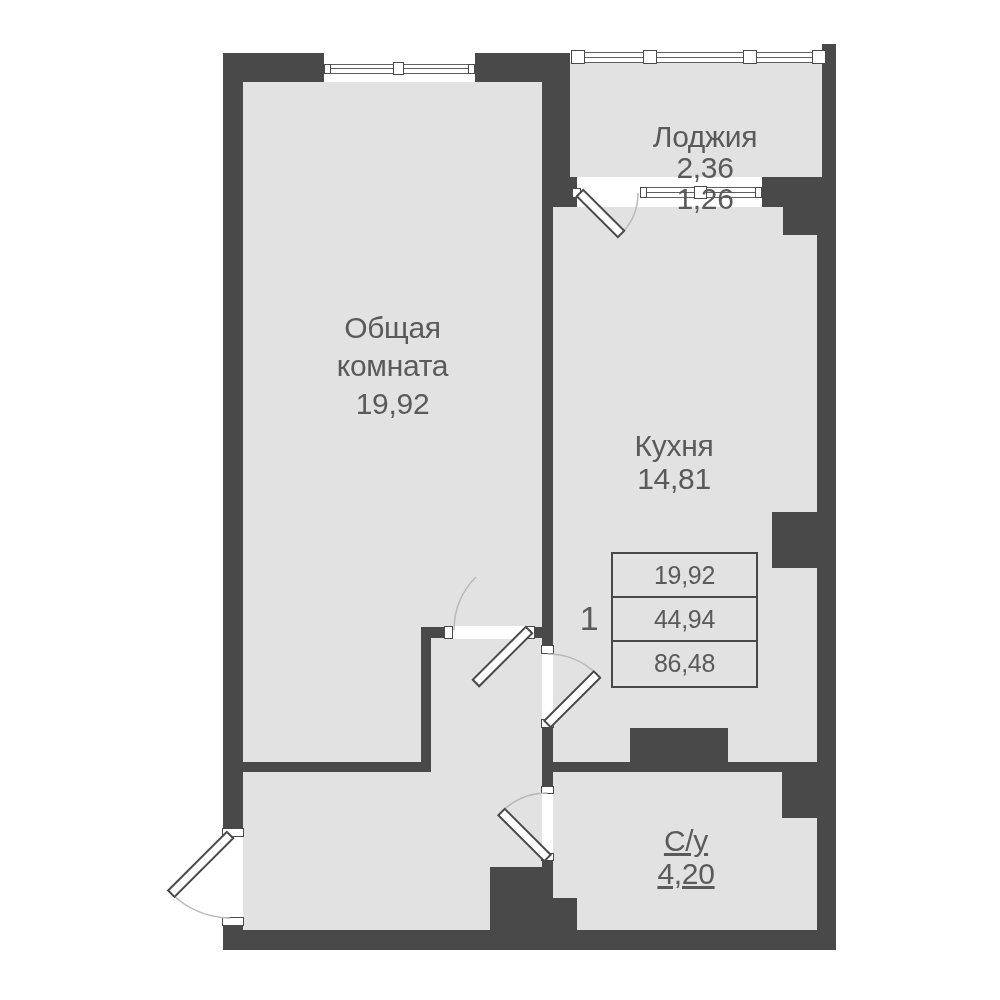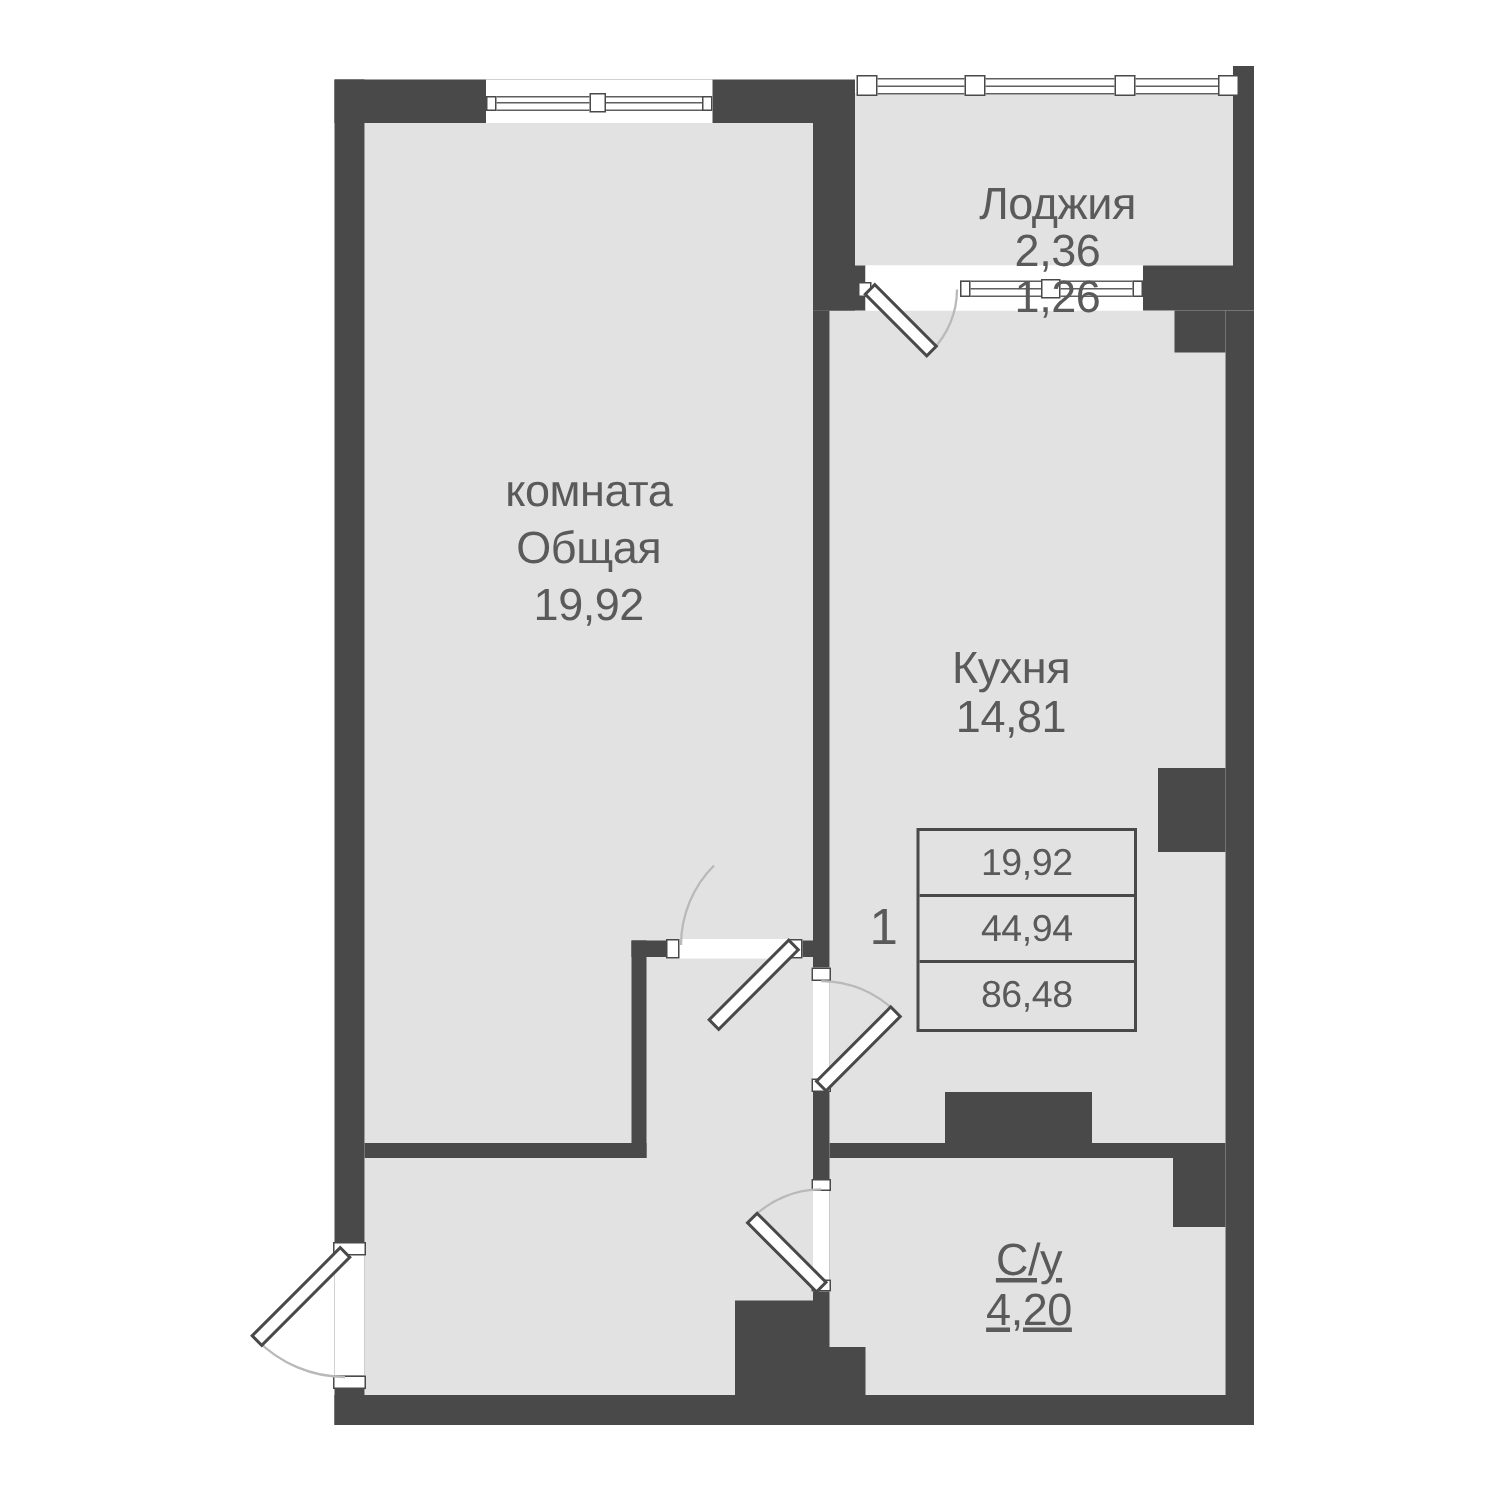--- a/index.html
+++ b/index.html
@@ -122,22 +122,22 @@
       </g>
   </svg>
 
   <div class="label" style="left:580px;top:77px;width:250px;margin-top:44px;">
     <span style="display:block">Лоджия</span>
     <span style="display:block">2,36</span>
     <span style="display:block">1,26</span>
   </div>
 
   <div class="label" style="left:243px;top:309px;width:299px;line-height:38px;">
+    <span style="display:block">Общая</span>
     <span style="display:block">комната</span>
-    <span style="display:block">Общая</span>
     <span style="display:block">19,92</span>
   </div>
 
   <div class="label" style="left:553px;top:429px;width:242px;line-height:33px;">
     <span style="display:block">Кухня</span>
     <span style="display:block">14,81</span>
   </div>
 
 
   <div class="label" style="left:560px;top:824px;width:252px;line-height:33px;text-decoration:underline;">

